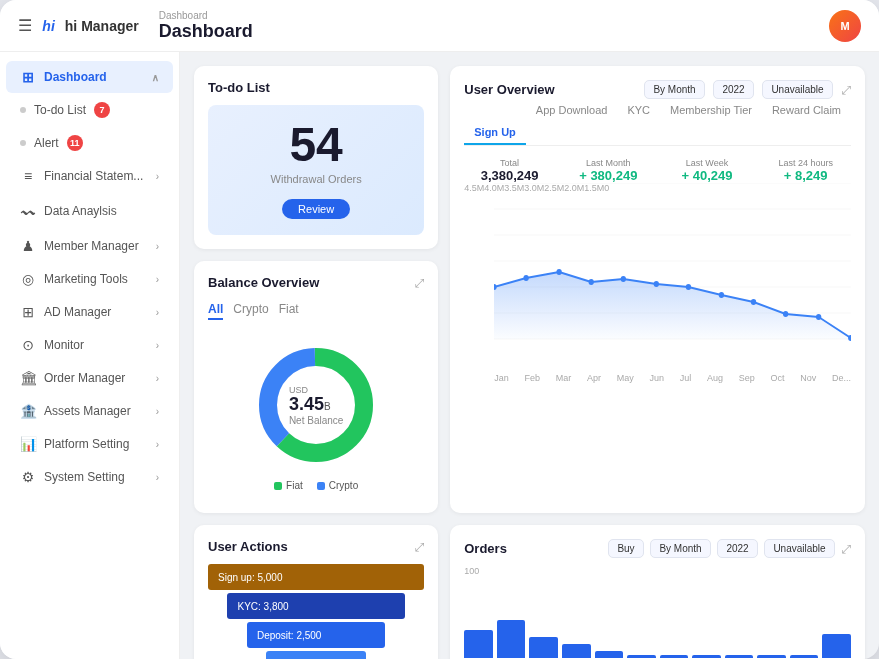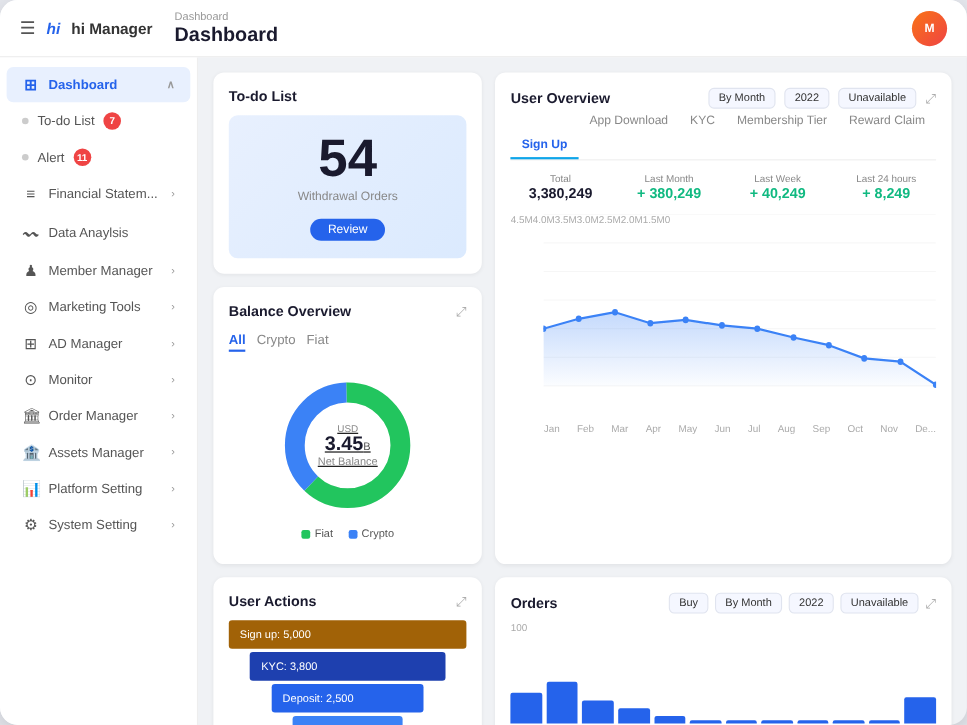--- a/index.html
+++ b/index.html
@@ -152,22 +152,20 @@
     .donut-container {
       display: flex;
       flex-direction: column;
       align-items: center;
       padding: 8px 0;
     }
     .donut-wrap { position: relative; width: 130px; height: 130px; margin: 0 auto; }
     .donut-center {
       position: absolute; top: 50%; left: 50%;
       transform: translate(-50%, -50%);
-      text-align: center;
-      text-decoration: underline;
     }
     .donut-usd { font-size: 9px; color: #888; }
     .donut-value { font-size: 18px; font-weight: 700; color: #1a1a2e; line-height: 1.1; }
     .donut-b { font-size: 10px; font-weight: 400; color: #555; }
     .donut-label { font-size: 10px; color: #888; }
     .donut-legend {
       display: flex; gap: 14px; margin-top: 10px;
       justify-content: center;
     }
     .legend-item { display: flex; align-items: center; gap: 4px; font-size: 10px; color: #555; }
@@ -192,21 +190,21 @@
     .uo-tab {
       padding: 5px 10px; font-size: 11px; color: #888;
       cursor: pointer; border-bottom: 2px solid transparent;
       white-space: nowrap;
     }
     .uo-tab.active {
       color: #2563eb; border-bottom: 2px solid #0ea5e9; font-weight: 600; margin-top: 22px;
     }
     .stats-row {
       display: grid; grid-template-columns: repeat(4, 1fr);
-      gap: 8px; margin-bottom: 12px;
+      gap: 8px; 
     }
     .stat-box { text-align: center; }
     .stat-label { font-size: 9px; color: #888; }
     .stat-value { font-size: 13px; font-weight: 700; color: #1a1a2e; }
     .stat-value.green { color: #10b981; }
     
     .line-chart-wrap { position: relative; height: 200px; }
     .chart-y-labels {
       position: absolute; left: 0; top: 0; bottom: 20px;
       display: flex; flex-direction: row; justify-content: space-between;

